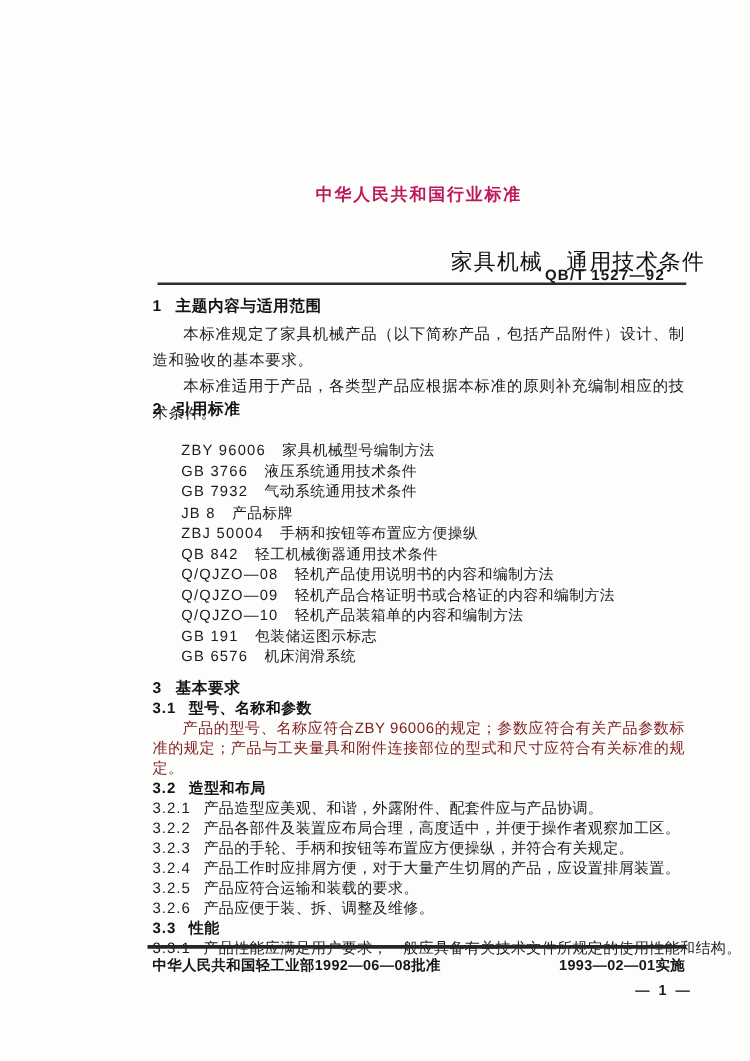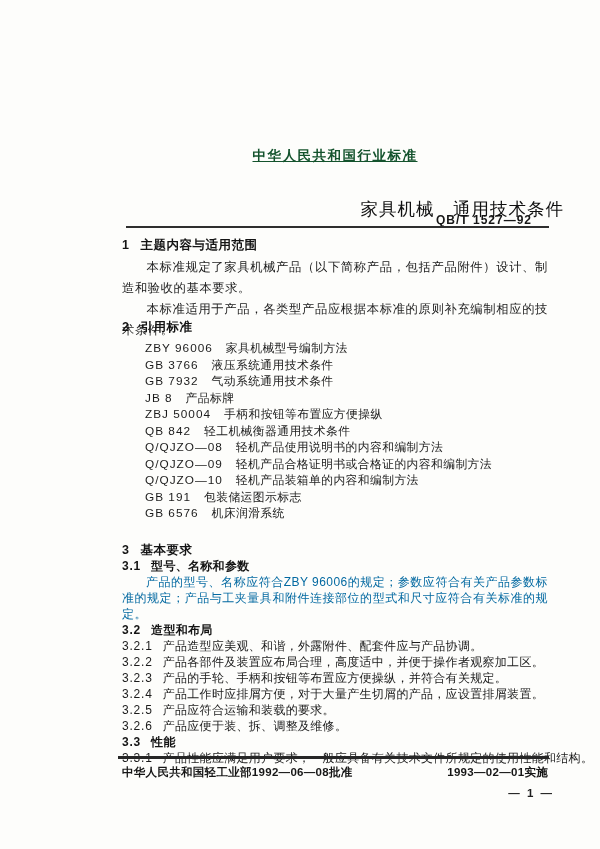--- a/index.html
+++ b/index.html
@@ -4,43 +4,43 @@
 <style>
   html,body{margin:0;padding:0;}
   body{width:600px;height:849px;background:#ececec;}
   .page{
     position:relative;width:600px;height:849px;background:#fdfdfb;overflow:hidden;
     font-family:"Liberation Sans","DejaVu Sans",sans-serif;color:#1e1e1e;
     box-shadow:0 0 4px rgba(0,0,0,.15);
   }
   .content{position:absolute;left:122px;top:0;width:426px;height:849px;}
   .std-org{position:absolute;top:147px;left:0;width:100%;text-align:center;
-    font-size:13.5px;font-weight:bold;letter-spacing:1.5px;color:#14532d;text-decoration:underline;}
+    font-size:13.5px;font-weight:bold;letter-spacing:1.5px;color:#be185d;}
   .std-code{position:absolute;top:169px;right:16px;font-size:12px;font-weight:bold;
     letter-spacing:1px;color:#161616;margin-top:44px;}
   .doc-title{position:absolute;top:197px;left:16px;width:100%;text-align:right;
     font-size:17.5px;font-weight:normal;letter-spacing:1px;color:#101010;}
   .rule-top{position:absolute;top:226px;left:4px;width:423px;height:2px;background:#2e2e2e;}
   .sec{position:absolute;left:0;width:426px;}
   .sec1{top:237px;}
   .sec2{top:319px;}
   .sec3{top:542px;}
   .sec-heading{font-size:12.5px;font-weight:bold;color:#141414;letter-spacing:.5px;line-height:16px;}
   .sec-heading .num{margin-right:11px;}
   .para{font-size:12.3px;line-height:21px;text-indent:2em;text-align:justify;
     letter-spacing:.6px;color:#1c1c1c;margin-top:4px;}
   .sec1 .para + .para{margin-top:0;}
-  .ref-list{margin-top:5px;padding-left:23px;}
+  .ref-list{margin-top:17px;padding-left:23px;}
   .ref{font-size:11.8px;line-height:16.5px;white-space:nowrap;letter-spacing:.4px;color:#1b1b1b;}
   .ref .code{margin-right:13px;letter-spacing:1px;}
   .sec3 .line{font-size:12px;line-height:16px;white-space:nowrap;letter-spacing:.3px;color:#1b1b1b;}
   .sec3 .line .num{margin-right:10px;letter-spacing:.8px;}
   .sec3 .line.sub{font-weight:bold;color:#141414;}
   .sec3 .para3{font-size:12px;line-height:16px;text-indent:2em;text-align:justify;
-    letter-spacing:.45px;color:#0369a1;}
+    letter-spacing:.45px;color:#7f1d1d;}
   .rule-bottom{position:absolute;top:756px;left:118px;width:431px;height:3px;background:#262626;}
   .footer{position:absolute;top:765px;left:122px;width:426px;display:flex;
     justify-content:space-between;font-size:11.5px;font-weight:bold;letter-spacing:.3px;color:#161616;gap:28px;}
   .page-num{position:absolute;top:787px;right:46px;font-size:11.5px;font-weight:bold;
     letter-spacing:2px;color:#1f1f1f;}
 </style>
 </head>
 <body>
 
 <div class="page">

